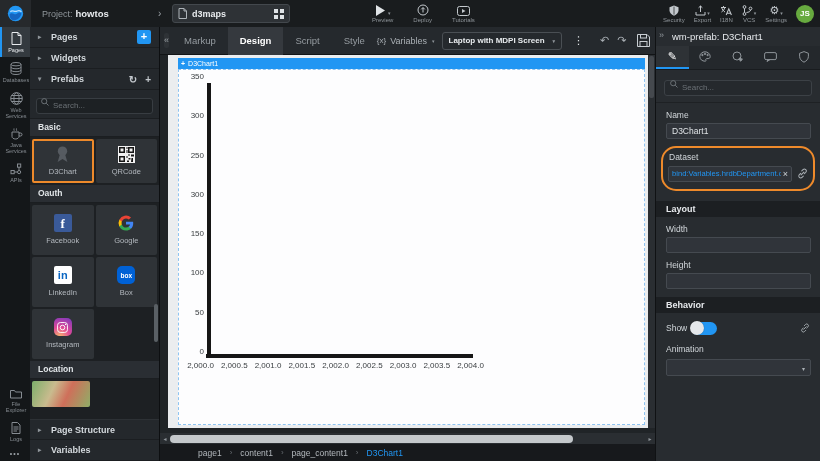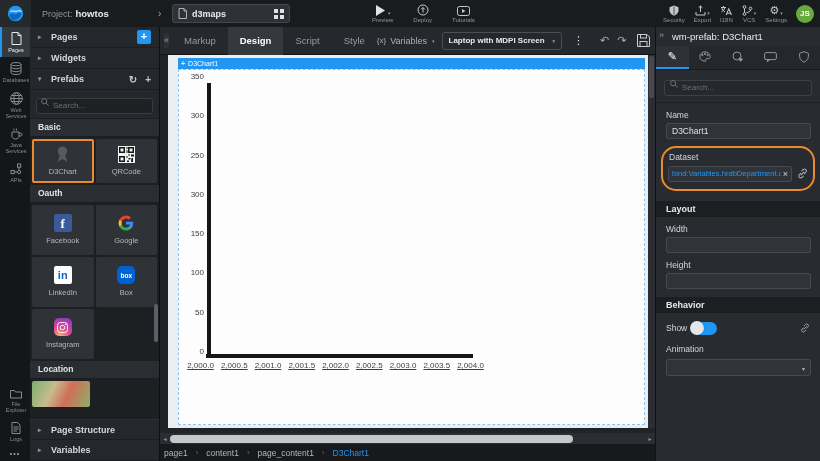--- a/index.html
+++ b/index.html
@@ -72,29 +72,29 @@
   .savebtn{padding:0 6px;cursor:pointer;}
 
   .canvas{position:absolute;left:8px;top:28px;width:480px;height:373px;background:#ebedef;}
   .widget{position:absolute;left:10px;top:3px;right:3px;bottom:3px;}
   .bluebar{height:11px;background:#2196f3;display:flex;align-items:center;gap:3px;padding:0 3px;color:#fff;font-size:7px;cursor:move;}
   .bluebar .mv{font-size:7px;font-weight:bold;line-height:7px;}
   .chartregion{position:absolute;top:11px;left:0;right:0;bottom:0;background:#fdfdfe;border:1px dashed #8fc4f1;}
   .vline{position:absolute;left:28px;top:13px;width:4px;height:272px;background:#161616;}
   .hline{position:absolute;left:27px;top:284px;width:267px;height:4px;background:#161616;}
   .ylabels{position:absolute;left:0;top:2px;width:25px;height:284px;display:flex;flex-direction:column;justify-content:space-between;align-items:flex-end;font-size:8px;color:#3c4043;}
-  .xlabels{position:absolute;left:5px;top:291px;width:303px;display:flex;justify-content:space-between;font-size:8px;color:#3c4043;text-decoration:underline;}
+  .xlabels{position:absolute;left:5px;top:291px;width:303px;display:flex;justify-content:space-between;font-size:8px;color:#3c4043;}
   .xlabels span{width:33px;text-align:center;}
 
   .vscroll{position:absolute;right:0;top:28px;width:7px;height:373px;background:#2a2e32;}
   .vscroll .vthumb{margin:1px 1px;height:42px;background:#45494e;border-radius:2px;}
   .hscroll{position:absolute;left:0;right:0;top:406px;height:11px;background:#2a2e32;display:flex;align-items:center;}
   .harrow{width:10px;font-size:6px;color:#8f959a;text-align:center;cursor:pointer;}
   .hthumb{height:8px;width:403px;background:#c4c8cb;border-radius:4px;cursor:pointer;}
-  .crumbs{position:absolute;left:0;right:0;bottom:0;height:17px;background:#17191c;display:flex;align-items:center;padding-left:4px;gap:8px;font-size:8.5px;}
+  .crumbs{position:absolute;left:0;right:0;bottom:0;height:17px;background:#17191c;display:flex;align-items:center;padding-left:38px;gap:8px;font-size:8.5px;}
   .crumb{color:#b3b8bd;cursor:pointer;}
   .crumb.current{color:#2196f3;}
   .csep{color:#666c71;font-size:8px;}
 
   
   .rpanel{position:absolute;top:27px;right:0;width:165px;bottom:0;background:#282c30;border-left:1px solid #101214;z-index:4;display:flex;flex-direction:column;}
   .rhead{height:19px;display:flex;align-items:center;padding-left:16px;font-size:9.5px;color:#e6e9ec;position:relative;}
   .rcoll{position:absolute;left:3px;top:3px;color:#8f959a;font-size:9px;cursor:pointer;}
   .rtabs{height:24px;display:flex;border-bottom:1px solid #191c1f;background:#24282c;}
   .rtab{flex:1;display:flex;align-items:center;justify-content:center;color:#8f959a;cursor:pointer;border-bottom:2px solid transparent;}

